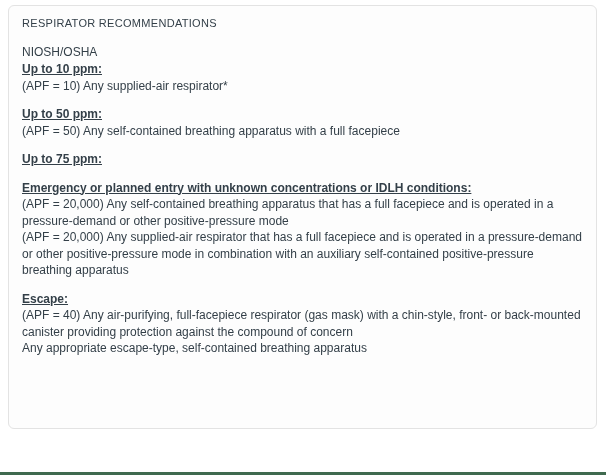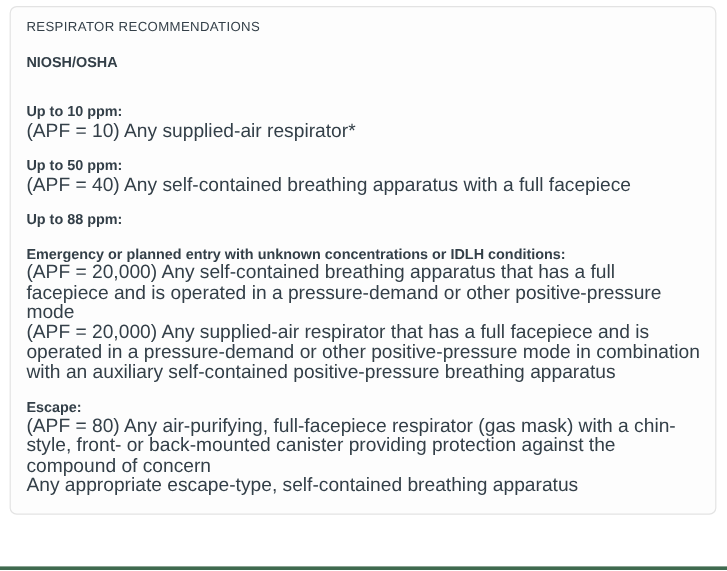--- a/index.html
+++ b/index.html
@@ -30,32 +30,33 @@
   }
   .panel-title{
     font-size:11px;
     letter-spacing:.3px;
     line-height:15px;
     margin-bottom:13px;
     font-weight:400;
   }
   .agency{
     font-size:12px;
-    font-weight:700;
+    font-weight:400;
     line-height:17px;
-    margin-bottom:24px;
+    margin-bottom:0;
   }
   .section{margin-bottom:12px;max-width:563px;}
   .section .heading{
     font-size:12px;
     font-weight:700;
     line-height:16.5px;
+    text-decoration:underline;
   }
   .section .line{
-    font-size:16px;
+    font-size:12px;
     line-height:16.5px;
   }
   .footer-bar{
     position:absolute;
     left:0; right:0; bottom:1px;
     height:3px;
     background:var(--footer-green);
   }
 </style>
 </head>
@@ -68,34 +69,34 @@
   <div class="agency">NIOSH/OSHA</div>
 
   <div class="section">
     <p class="heading">Up to 10 ppm:</p>
     <p class="line">(APF = 10) Any supplied-air respirator*</p>
   </div>
 
 
   <div class="section">
     <p class="heading">Up to 50 ppm:</p>
-    <p class="line">(APF = 40) Any self-contained breathing apparatus with a full facepiece</p>
+    <p class="line">(APF = 50) Any self-contained breathing apparatus with a full facepiece</p>
   </div>
 
   <div class="section">
-    <p class="heading">Up to 88 ppm:</p>
+    <p class="heading">Up to 75 ppm:</p>
   </div>
 
   <div class="section">
     <p class="heading">Emergency or planned entry with unknown concentrations or IDLH conditions:</p>
     <p class="line">(APF = 20,000) Any self-contained breathing apparatus that has a full facepiece and is operated in a pressure-demand or other positive-pressure mode</p>
     <p class="line">(APF = 20,000) Any supplied-air respirator that has a full facepiece and is operated in a pressure-demand or other positive-pressure mode in combination with an auxiliary self-contained positive-pressure breathing apparatus</p>
   </div>
 
   <div class="section">
     <p class="heading">Escape:</p>
-    <p class="line">(APF = 80) Any air-purifying, full-facepiece respirator (gas mask) with a chin-style, front- or back-mounted canister providing protection against the compound of concern</p>
+    <p class="line">(APF = 40) Any air-purifying, full-facepiece respirator (gas mask) with a chin-style, front- or back-mounted canister providing protection against the compound of concern</p>
     <p class="line">Any appropriate escape-type, self-contained breathing apparatus</p>
   </div>
 
 </div>
 
 <div class="footer-bar"></div>
 
 </body></html>

